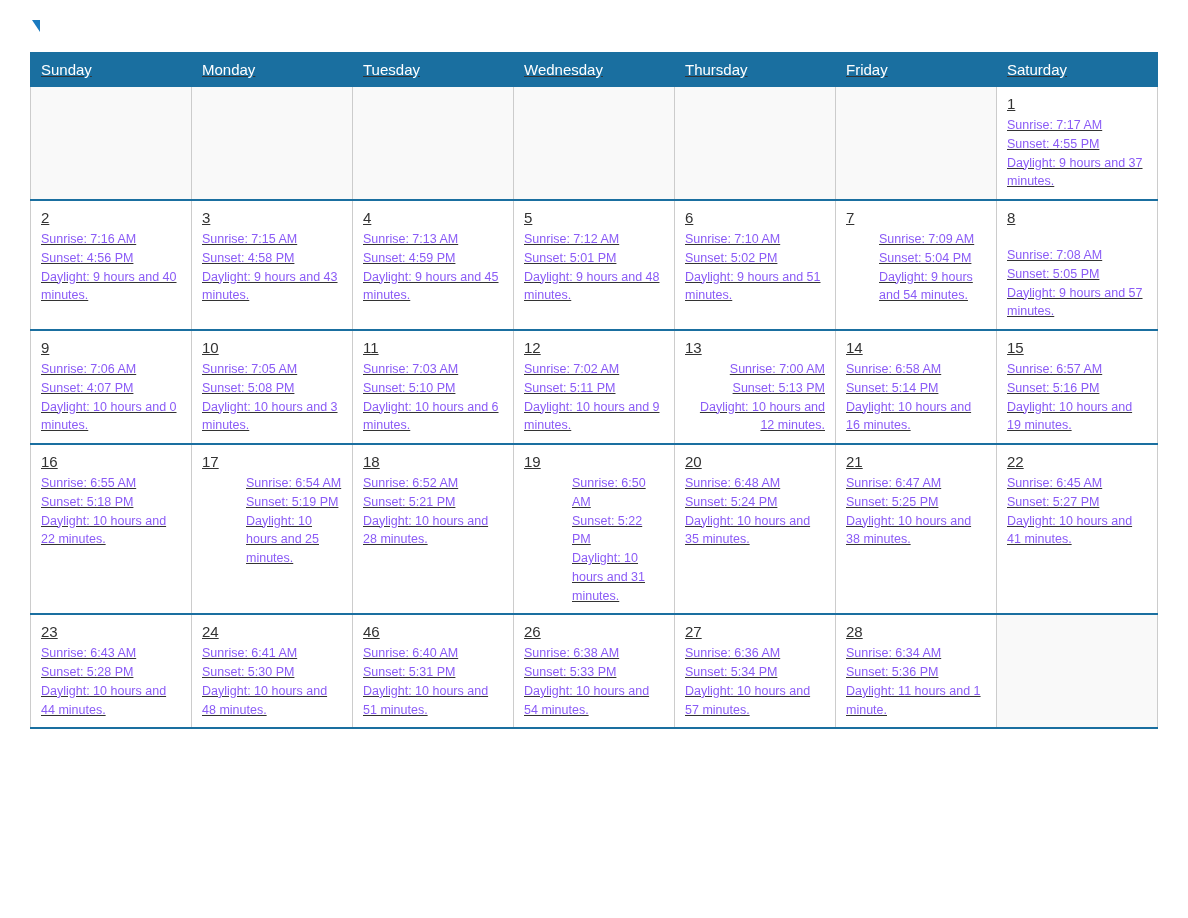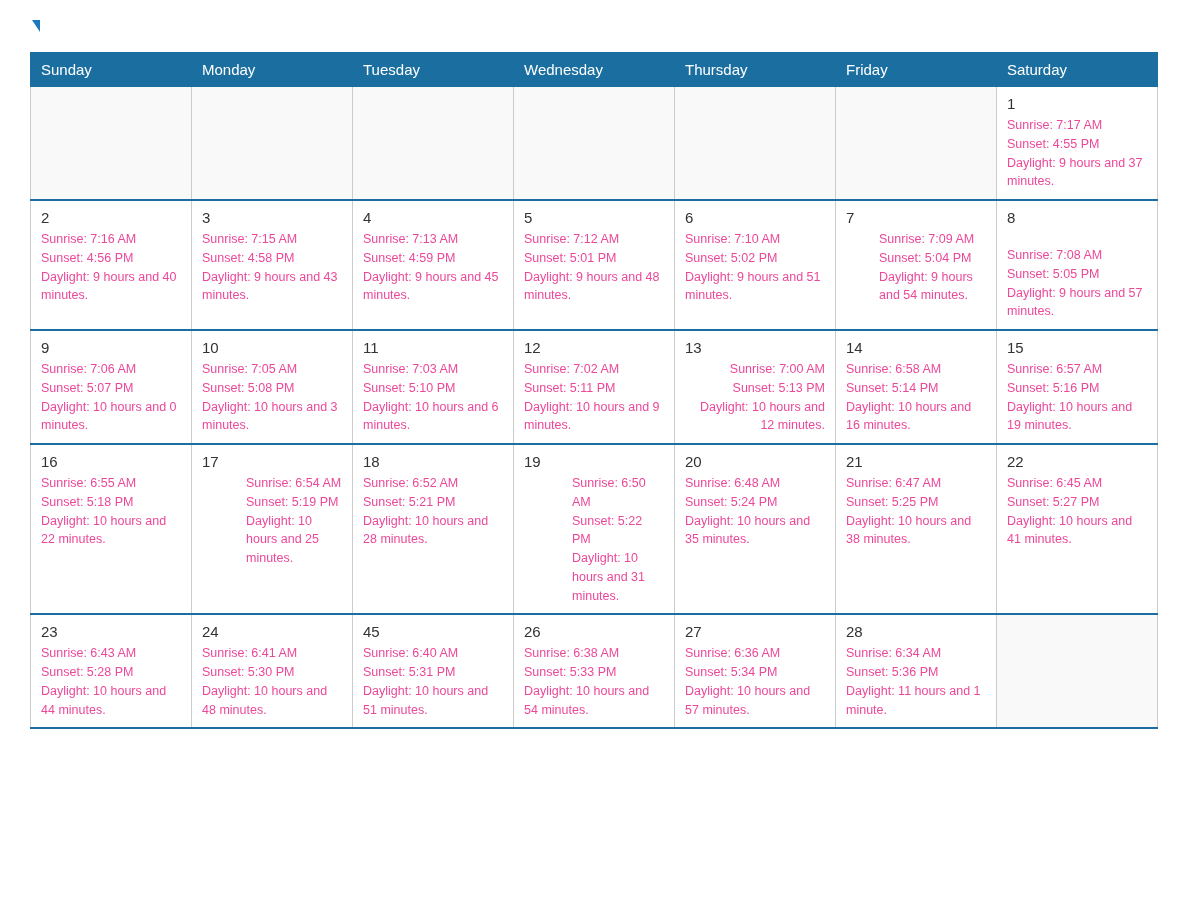--- a/index.html
+++ b/index.html
@@ -57,20 +57,21 @@
       line-height: 1.1;
     }
     .title-area h2 {
       font-size: 20px;
       font-weight: normal;
       color: #444;
     }
     .calendar {
       width: 100%;
       border-collapse: collapse;
+      text-decoration: underline;
     }
     .calendar thead tr {
       background-color: #1a6fa0;
     }
     .calendar thead th {
       color: #fff;
       font-size: 15px;
       font-weight: normal;
       padding: 8px 10px;
       text-align: left;
@@ -87,21 +88,21 @@
     }
     .day-number {
       font-size: 15px;
       font-weight: normal;
       color: #333;
       display: block;
       margin-bottom: 4px;
     }
     .day-info {
       font-size: 12.5px;
-      color: #ec4899;
+      color: #8b5cf6;
       line-height: 1.5;
     }
     .calendar tbody tr {
       border-bottom: 2px solid #1a6fa0;
     }
     .empty-cell {
       background: #f9f9f9;
     }
   </style>
 </head>
@@ -189,21 +190,21 @@
           <span class="day-number">8</span>
           <div class="day-info" style="white-space: pre-line; margin-top: 20px;">Sunrise: 7:08 AM
 Sunset: 5:05 PM
 Daylight: 9 hours and 57 minutes.</div>
         </td>
       </tr>
       <tr>
         <td>
           <span class="day-number">9</span>
           <div class="day-info" style="white-space: pre-line;">Sunrise: 7:06 AM
-Sunset: 5:07 PM
+Sunset: 4:07 PM
 Daylight: 10 hours and 0 minutes.</div>
         </td>
         <td>
           <span class="day-number">10</span>
           <div class="day-info" style="white-space: pre-line;">Sunrise: 7:05 AM
 Sunset: 5:08 PM
 Daylight: 10 hours and 3 minutes.</div>
         </td>
         <td>
           <span class="day-number">11</span>
@@ -287,21 +288,21 @@
 Sunset: 5:28 PM
 Daylight: 10 hours and 44 minutes.</div>
         </td>
         <td>
           <span class="day-number">24</span>
           <div class="day-info" style="white-space: pre-line;">Sunrise: 6:41 AM
 Sunset: 5:30 PM
 Daylight: 10 hours and 48 minutes.</div>
         </td>
         <td>
-          <span class="day-number">45</span>
+          <span class="day-number">46</span>
           <div class="day-info" style="white-space: pre-line;">Sunrise: 6:40 AM
 Sunset: 5:31 PM
 Daylight: 10 hours and 51 minutes.</div>
         </td>
         <td>
           <span class="day-number">26</span>
           <div class="day-info" style="white-space: pre-line;">Sunrise: 6:38 AM
 Sunset: 5:33 PM
 Daylight: 10 hours and 54 minutes.</div>
         </td>

